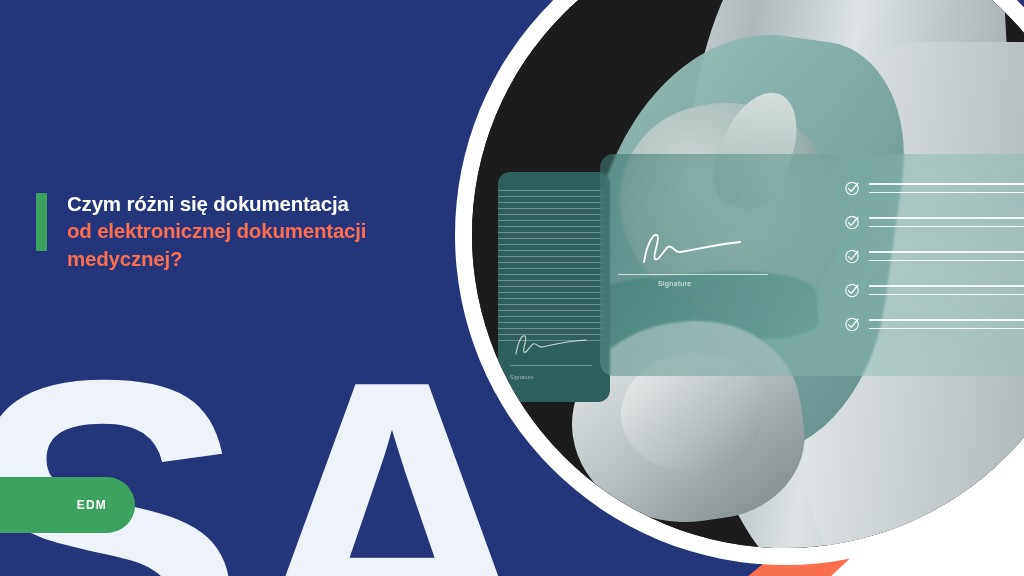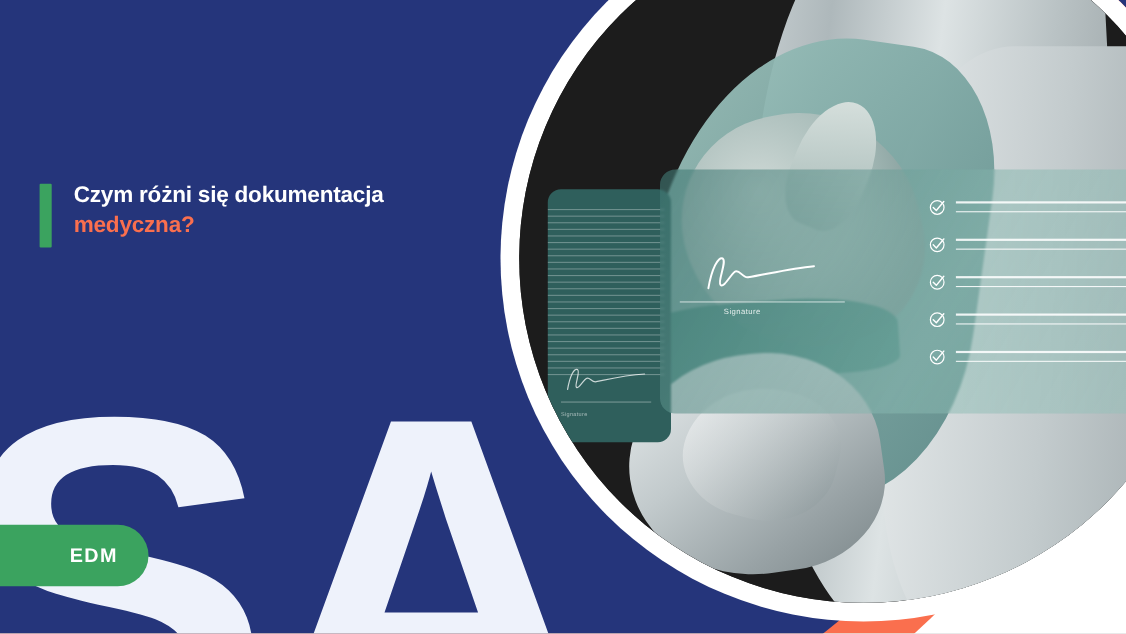--- a/index.html
+++ b/index.html
@@ -48,21 +48,21 @@
   .watermark{
     position:absolute; left:-40px; bottom:-170px;
     font-size:430px; font-weight:700; letter-spacing:-10px;
     color:#eef2fb; line-height:1;
     font-family:"Liberation Sans", sans-serif;
     user-select:none; white-space:nowrap;
   }
 
   
   .headline-wrap{
-    position:absolute; left:36px; top:164px; width:430px;
+    position:absolute; left:36px; top:190px; width:430px;
     display:flex; align-items:flex-start; gap:20px; z-index:6;
   }
   .accent-bar{
     width:11px; height:58px; background:#3ba35f; flex:none; margin-top:3px;
     border-radius:1px;
   }
   .headline{
     font-size:20.5px; font-weight:700; line-height:1.33;
     letter-spacing:-0.2px;
   }
@@ -71,21 +71,21 @@
 
   
   .edm-pill{
     position:absolute; left:-60px; top:477px;
     width:195px; height:56px;
     background:#3ba35f; border-radius:28px;
     display:flex; align-items:center; justify-content:flex-end;
     padding-right:28px; z-index:7;
   }
   .edm-pill span{
-    color:#ffffff; font-size:18px; font-weight:700; letter-spacing:1.2px;
+    color:#ffffff; font-size:12px; font-weight:700; letter-spacing:1.2px;
   }
 
   
   .photo-ring{
     position:absolute; left:455px; top:-95px;
     width:660px; height:660px; border-radius:50%;
     background:#ffffff; z-index:4;
   }
   .photo-circle{
     position:absolute; left:472px; top:-78px;
@@ -326,21 +326,22 @@
       </div>
     </div>
   </div>
 
   <div class="tr-orange-arc"></div>
 
   <div class="headline-wrap">
     <div class="accent-bar"></div>
     <div class="headline">
       <span class="l-white">Czym różni się dokumentacja</span>
-      <span class="l-orange">medyczna?</span>
+      <span class="l-orange">od elektronicznej dokumentacji</span>
+      <span class="l-orange">medycznej?</span>
     </div>
   </div>
 
   <div class="edm-pill">
     <span>EDM</span>
   </div>
 
 </div>
 
 </body></html>

